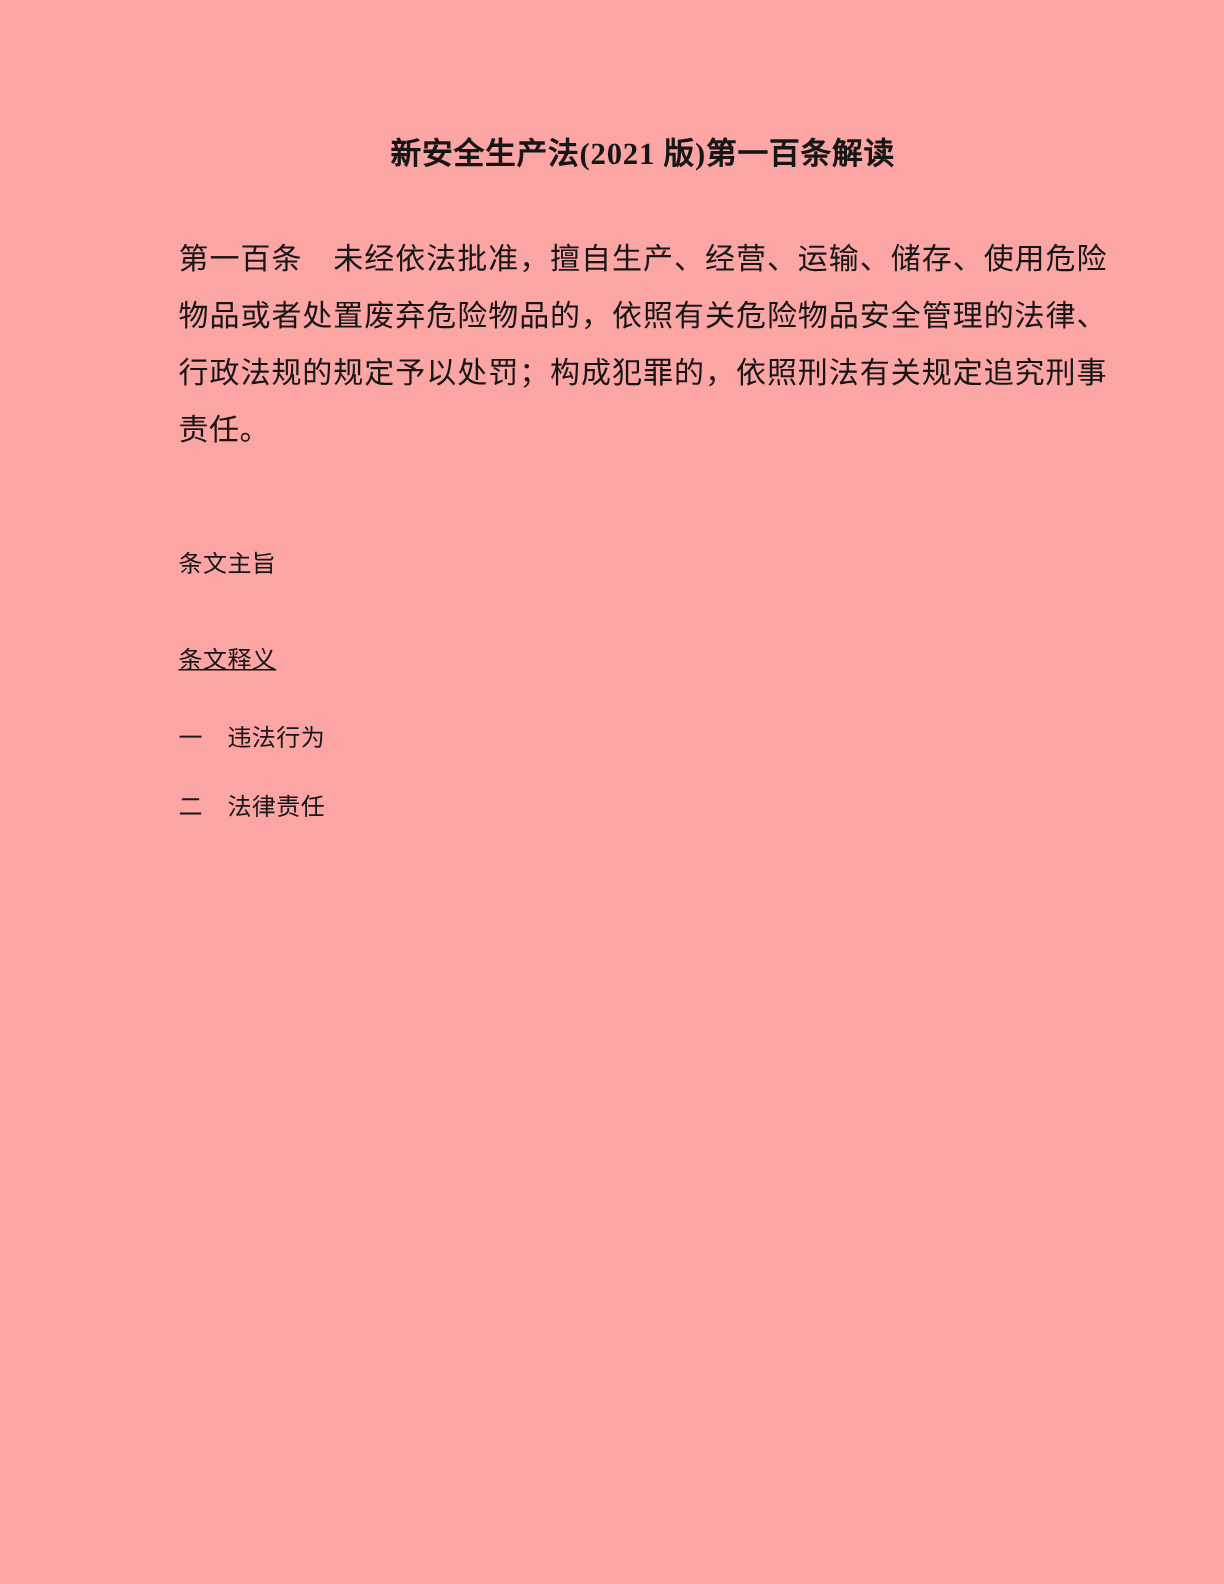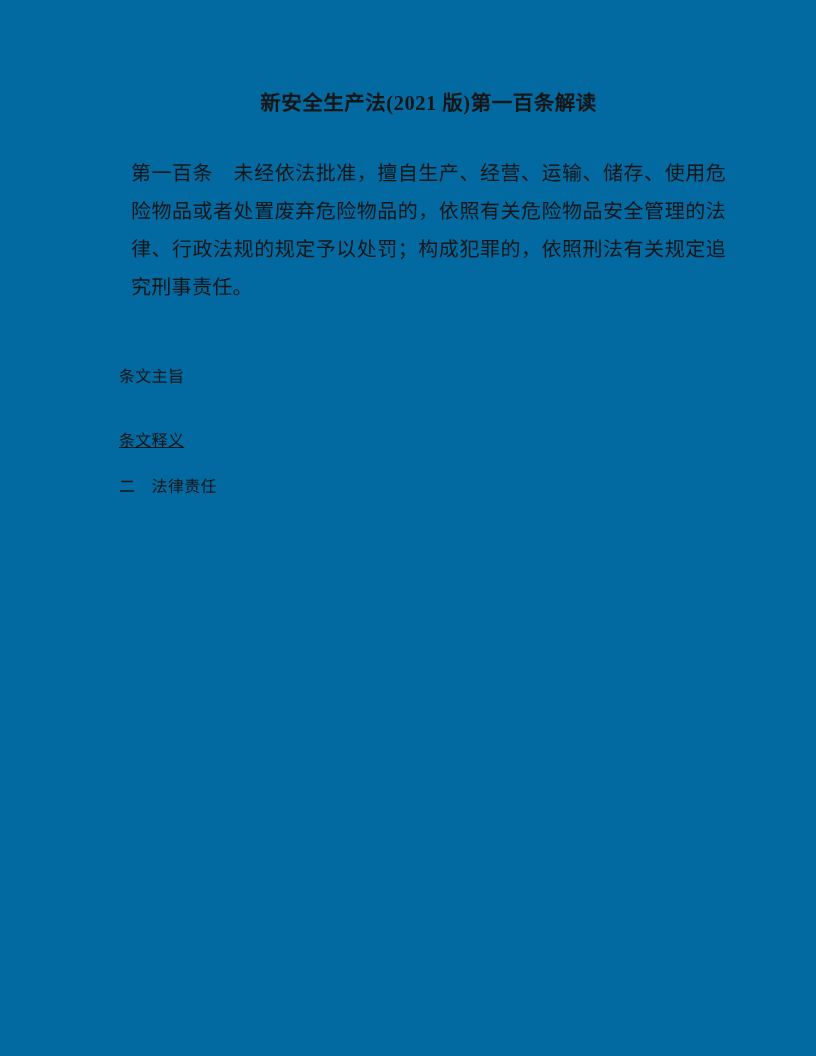--- a/index.html
+++ b/index.html
@@ -11,33 +11,33 @@
     width: 816px;
     height: 1056px;
     overflow: hidden;
     font-family: "Liberation Serif", "DejaVu Serif", serif;
   }
   .page {
     box-sizing: border-box;
     width: 816px;
     height: 1056px;
     padding: 88px 78px 0 119px;
-    background: #0369a1;
+    background: #fca5a5;
     color: #161616;
   }
   .doc-title {
     margin: 0 0 36px 0;
     font-size: 20.5px;
     line-height: 30px;
     font-weight: bold;
     text-align: center;
     letter-spacing: 0.5px;
   }
   .para {
-    margin: 12px;
+    margin: 0;
     font-size: 20px;
     line-height: 38px;
     text-align: justify;
     text-justify: inter-character;
     letter-spacing: 0.3px;
   }
   .heading {
     margin: 0;
     font-size: 16px;
     line-height: 38px;
@@ -56,16 +56,17 @@
 <div class="page" style="color: rgb(22, 22, 22);">
   <h1 class="doc-title">新安全生产法(2021 版)第一百条解读</h1>
 
   <p class="para article-para">第一百条　未经依法批准，擅自生产、经营、运输、储存、使用危险物品或者处置废弃危险物品的，依照有关危险物品安全管理的法律、行政法规的规定予以处罚；构成犯罪的，依照刑法有关规定追究刑事责任。</p>
 
   <p class="heading purpose-heading">条文主旨</p>
 
 
   <p class="heading interp-heading">条文释义</p>
 
+  <p class="heading sub1-heading">一　违法行为</p>
 
 
   <p class="heading sub2-heading">二　法律责任</p>
 </div>
 
 </body></html>

